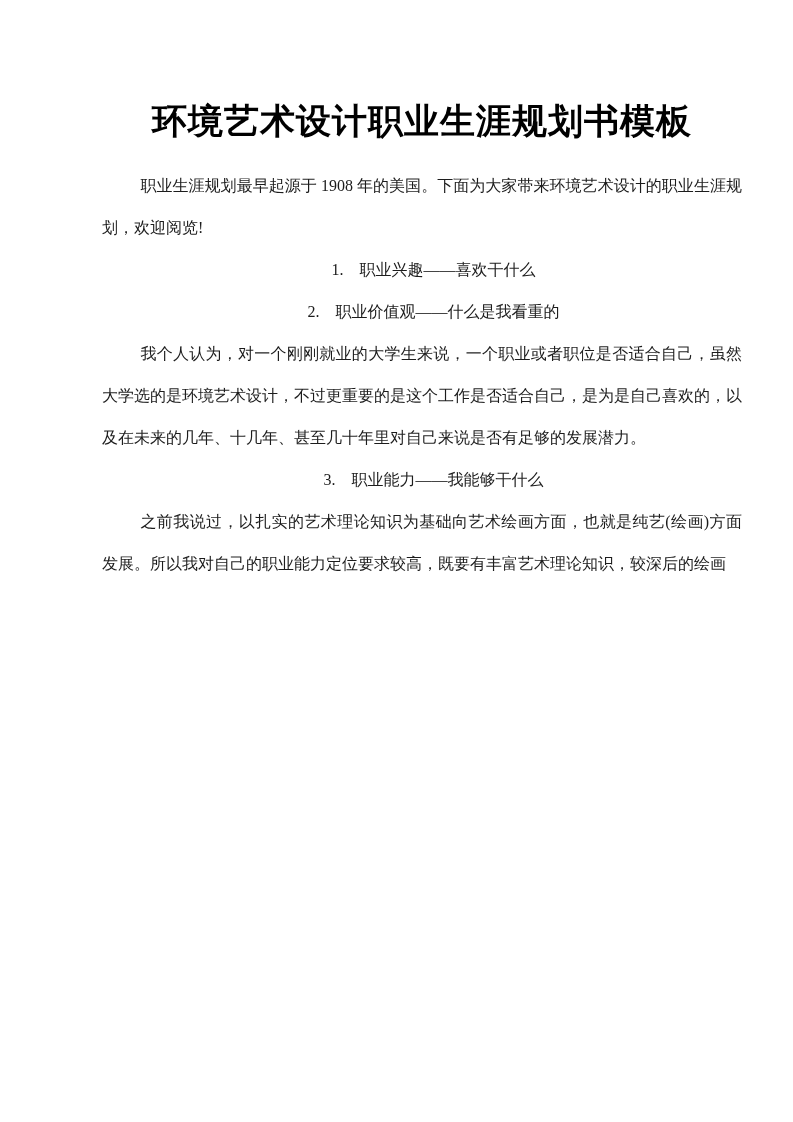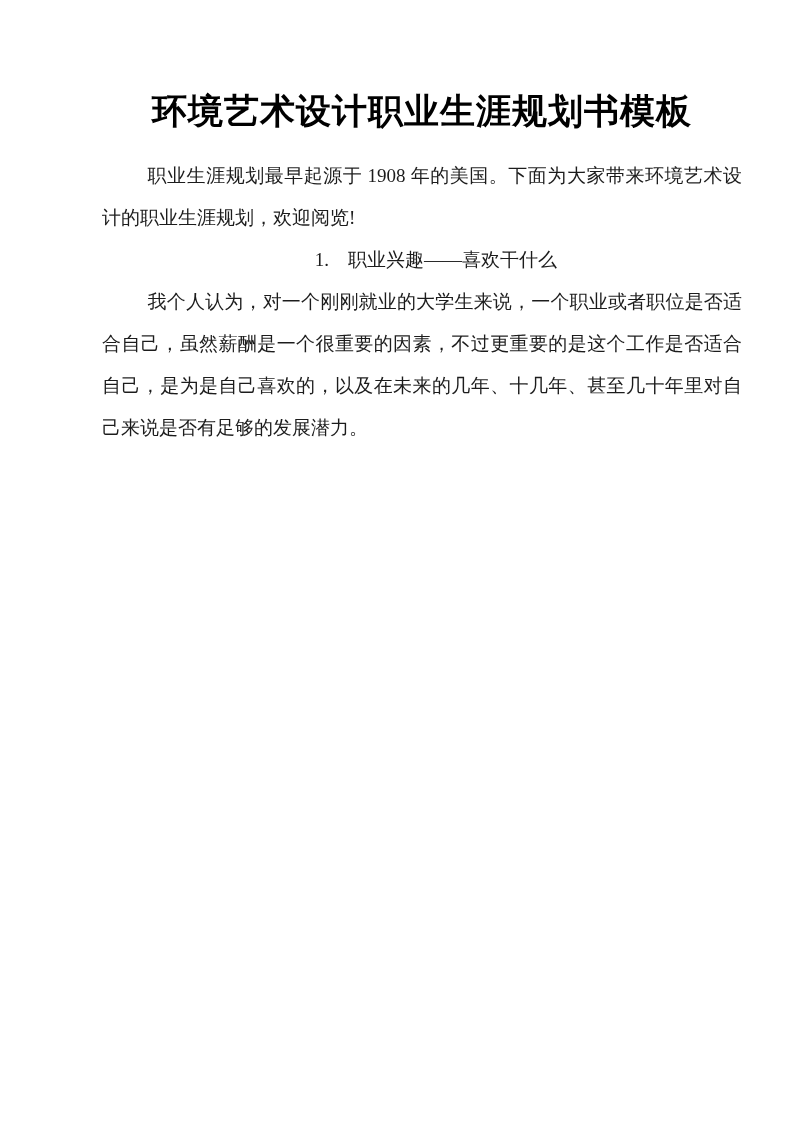--- a/index.html
+++ b/index.html
@@ -4,42 +4,42 @@
 <style>
   html, body {
     margin: 0;
     padding: 0;
     background: #ffffff;
   }
   .page {
     position: relative;
     width: 793px;
     height: 810px;
-    margin: 3px auto;
+    margin: 13px auto;
     background: #ffffff;
     overflow: hidden;
     font-family: "Liberation Serif", "DejaVu Serif", serif;
     color: #1c1c1c;
   }
   .doc {
     padding: 88px 51px 0 102px;
   }
   .title {
     margin: 0 0 22px 0;
     font-size: 35px;
     line-height: 42px;
     font-weight: bold;
     text-align: center;
     color: #000000;
     letter-spacing: 1px;
     white-space: nowrap;
   }
   .block {
     margin: 0;
-    font-size: 19px;
+    font-size: 16px;
     line-height: 42px;
     text-align: justify;
     letter-spacing: 0;
   }
   .paragraph {
     text-indent: 2.4em;
   }
   .heading {
     text-indent: 1.45em;
     text-align: center;
@@ -50,18 +50,21 @@
 
 <div class="page">
   <div class="doc">
     <h1 class="title">环境艺术设计职业生涯规划书模板</h1>
 
     <p class="block paragraph">职业生涯规划最早起源于 1908 年的美国。下面为大家带来环境艺术设计的职业生涯规划，欢迎阅览!</p>
 
     <p class="block heading">1.　职业兴趣——喜欢干什么</p>
 
 
+    <p class="block heading">2.　职业价值观——什么是我看重的</p>
 
-    <p class="block paragraph">我个人认为，对一个刚刚就业的大学生来说，一个职业或者职位是否适合自己，虽然薪酬是一个很重要的因素，不过更重要的是这个工作是否适合自己，是为是自己喜欢的，以及在未来的几年、十几年、甚至几十年里对自己来说是否有足够的发展潜力。</p>
+    <p class="block paragraph">我个人认为，对一个刚刚就业的大学生来说，一个职业或者职位是否适合自己，虽然大学选的是环境艺术设计，不过更重要的是这个工作是否适合自己，是为是自己喜欢的，以及在未来的几年、十几年、甚至几十年里对自己来说是否有足够的发展潜力。</p>
 
+    <p class="block heading">3.　职业能力——我能够干什么</p>
 
+    <p class="block paragraph">之前我说过，以扎实的艺术理论知识为基础向艺术绘画方面，也就是纯艺(绘画)方面发展。所以我对自己的职业能力定位要求较高，既要有丰富艺术理论知识，较深后的绘画</p>
   </div>
 </div>
 
 </body></html>

